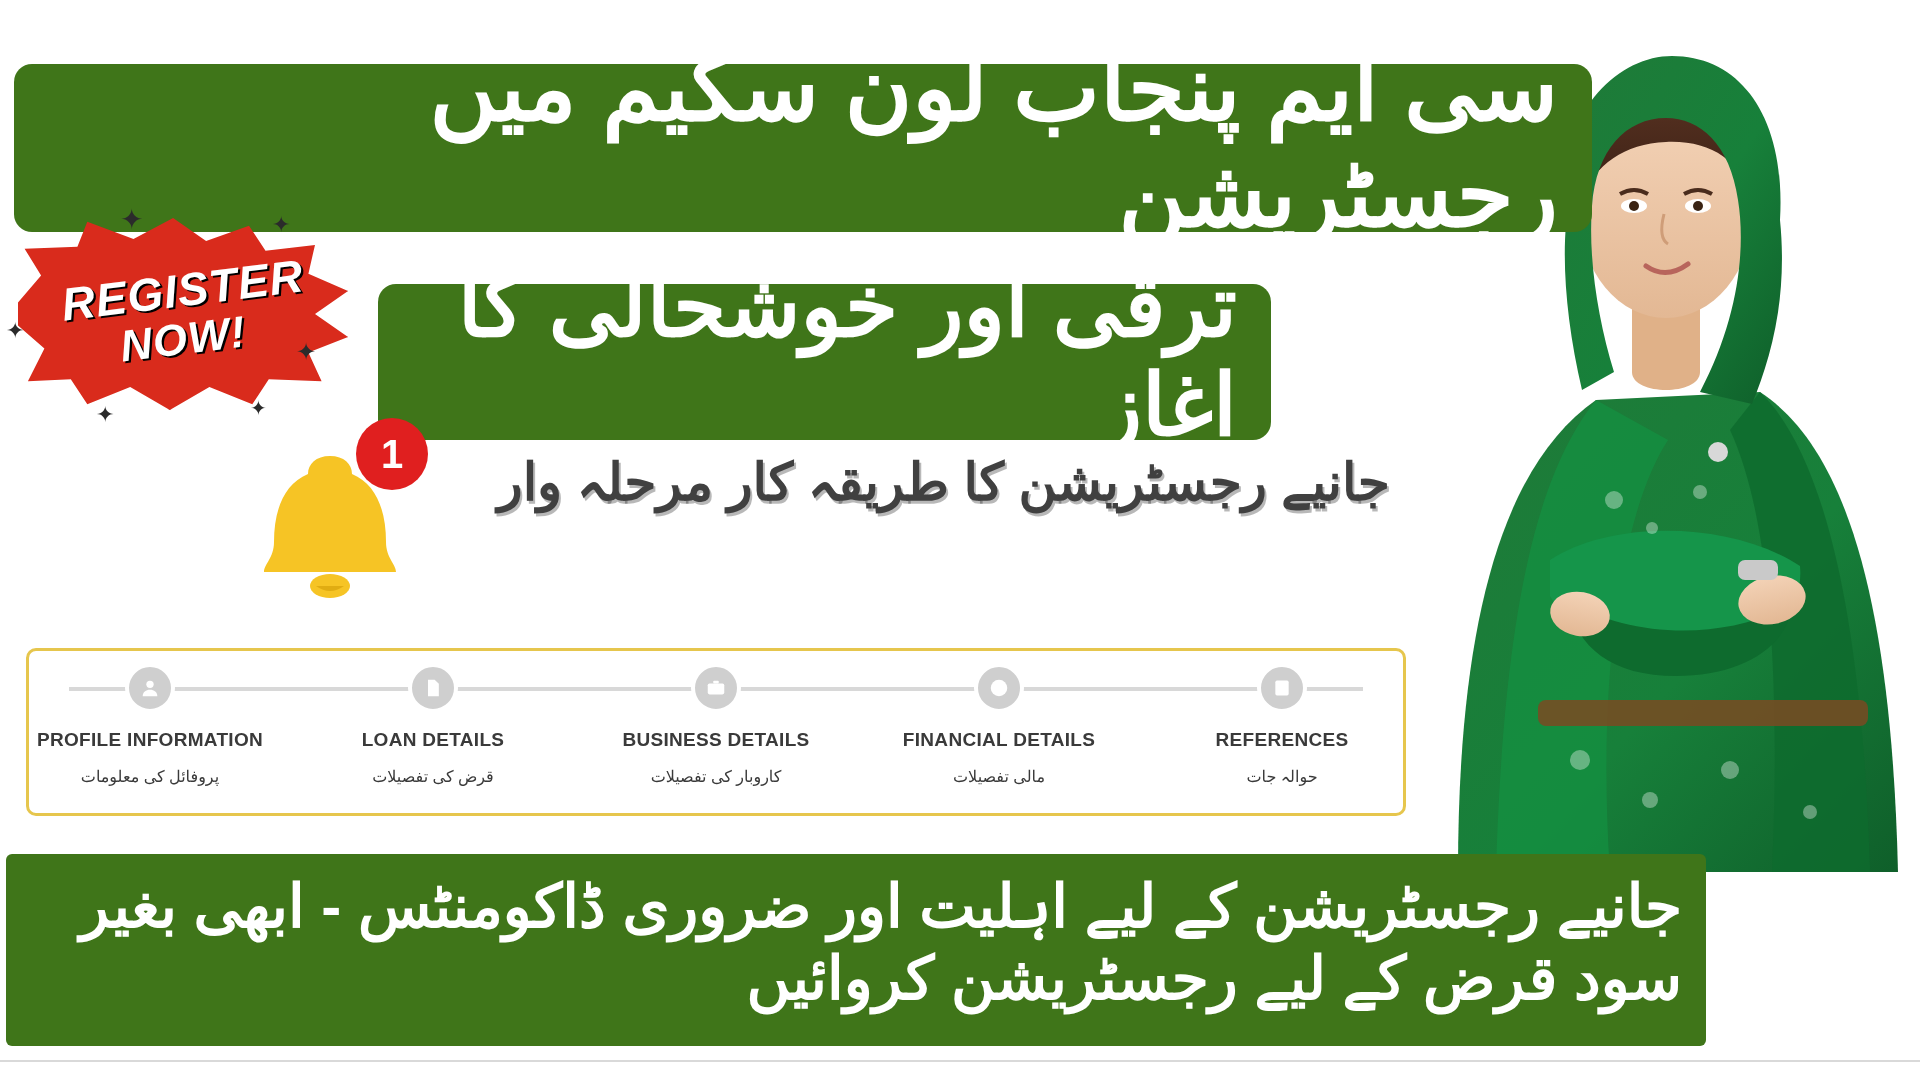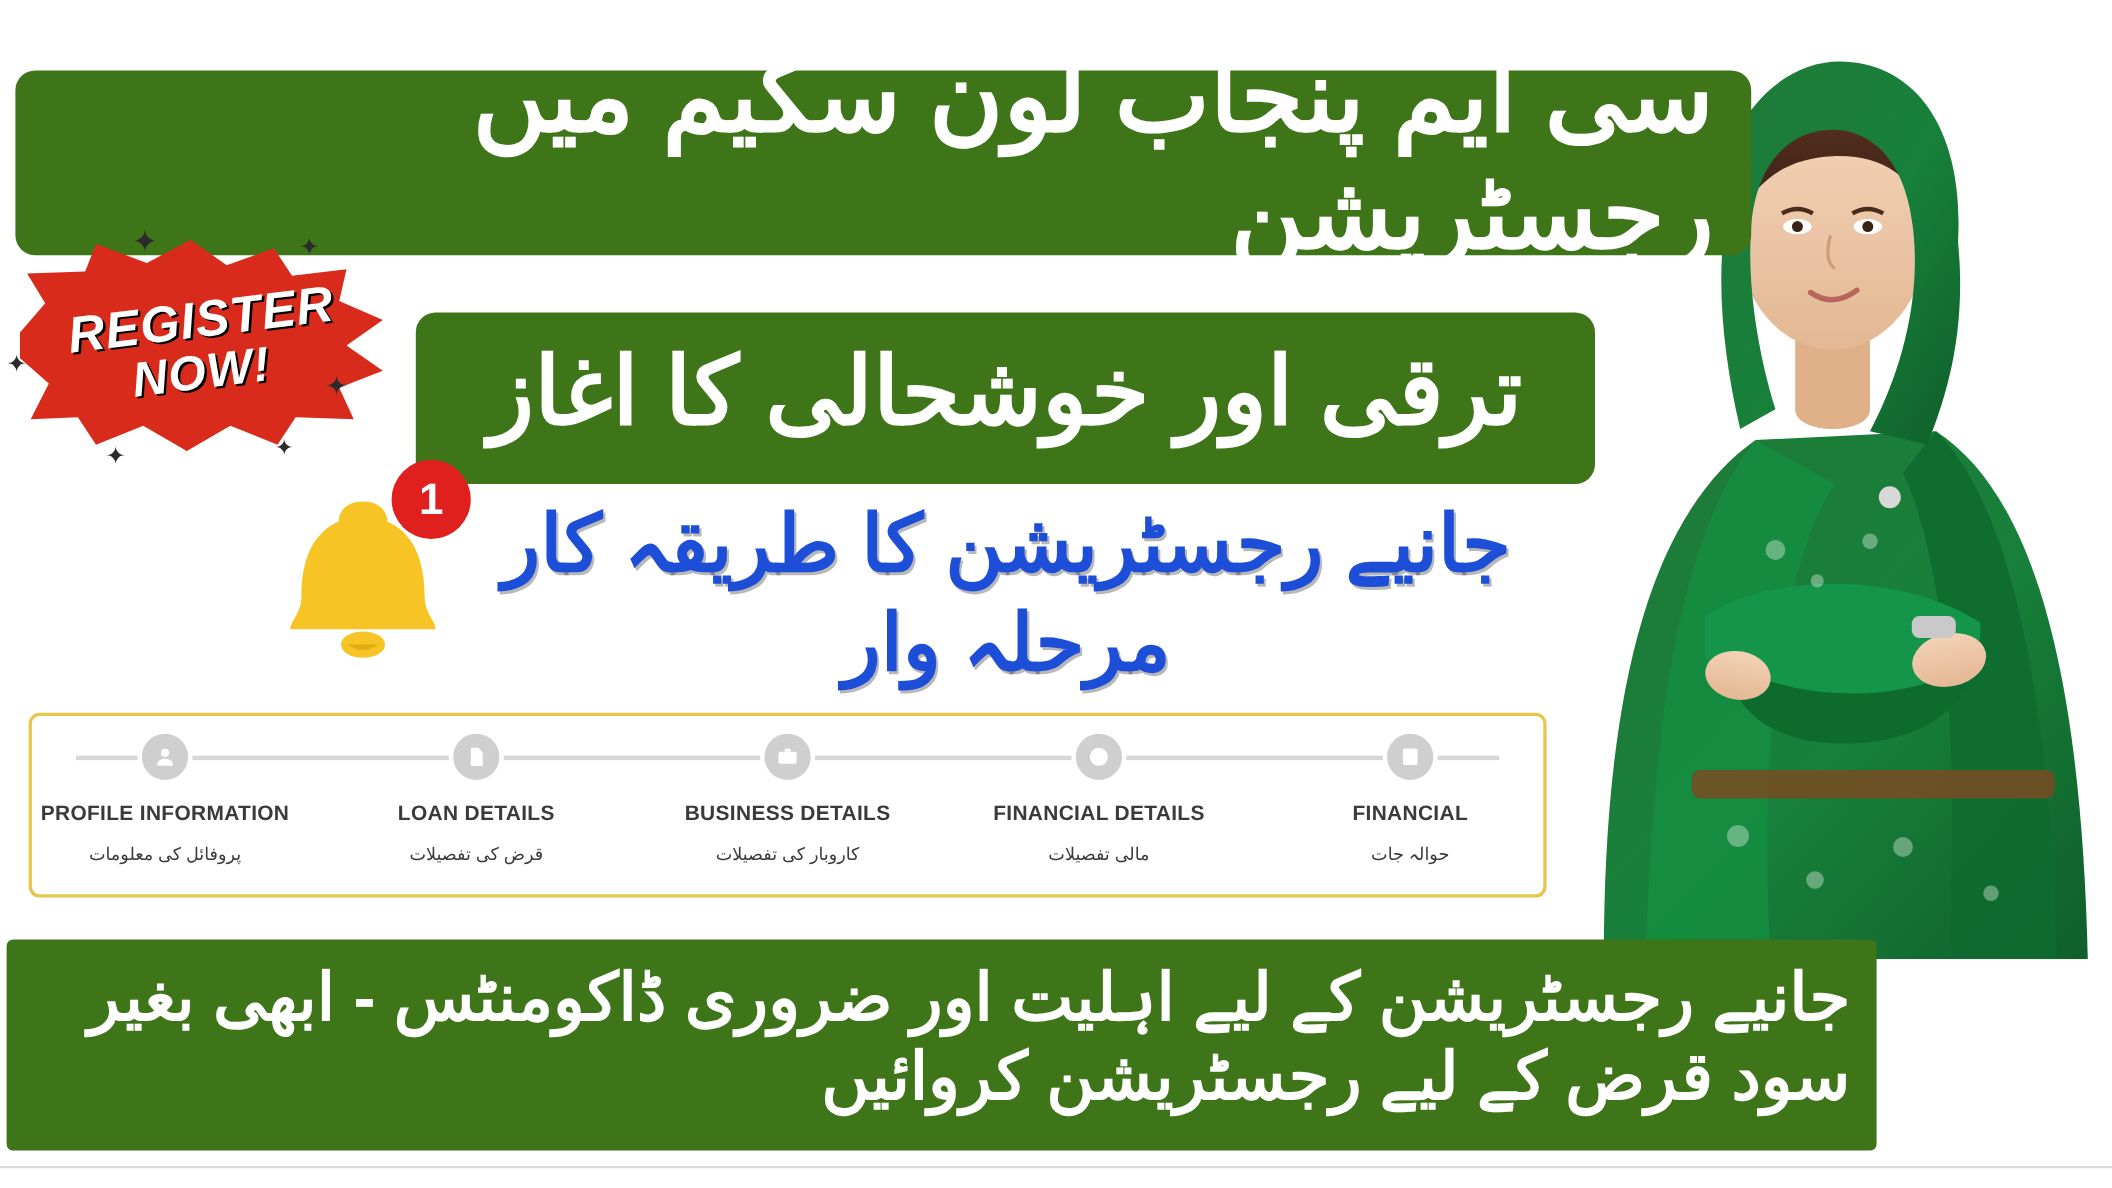--- a/index.html
+++ b/index.html
@@ -45,21 +45,21 @@
     width: 1578px;
     height: 168px;
     font-size: 92px;
     padding: 0 34px 12px 34px;
     justify-content: center;
   }
 
   #title-bar-2 {
     left: 378px;
     top: 240px;
-    width: 1072px;
+    width: 893px;
     height: 156px;
     font-size: 86px;
     padding: 0 34px 12px 34px;
     justify-content: center;
   }
 
   
   #register-burst {
     position: absolute;
     left: 18px;
@@ -138,25 +138,25 @@
     justify-content: center;
   }
 
   
   #sub-urdu {
     position: absolute;
     left: 440px;
     top: 450px;
     width: 950px;
     height: 130px;
-    color: #1d4ed8;
-    font-size: 72px;
+    color: #404040;
+    font-size: 52px;
     font-weight: bold;
     direction: rtl;
-    text-align: center;
+    text-align: right;
     line-height: 1.25;
     text-shadow: 2px 3px 0 rgba(0,0,0,0.28);
   }
 
   
   #stepper-panel {
     position: absolute;
     left: 26px;
     top: 648px;
     width: 1380px;
@@ -410,21 +410,21 @@
         <div class="step-label-en">FINANCIAL DETAILS</div>
         <div class="step-label-ur">مالی تفصیلات</div>
       </div>
 
       <div class="step">
         <div class="step-circle">
           <svg width="20" height="20" viewBox="0 0 24 24" fill="#ffffff">
             <rect x="4" y="3" width="16" height="18" rx="2"></rect>
           </svg>
         </div>
-        <div class="step-label-en">FINANCIAL</div>
+        <div class="step-label-en">REFERENCES</div>
         <div class="step-label-ur">حوالہ جات</div>
       </div>
 
 
     </div>
   </div>
 
   <div id="bottom-bar">جانیے رجسٹریشن کے لیے اہلیت اور ضروری ڈاکومنٹس - ابھی بغیر سود قرض کے لیے رجسٹریشن کروائیں</div>
   <div id="bottom-strip"></div>
 

